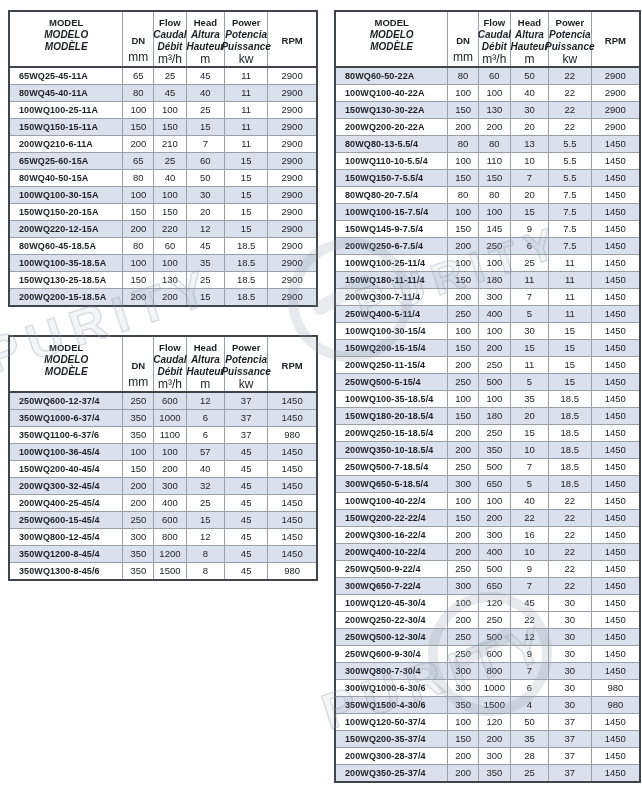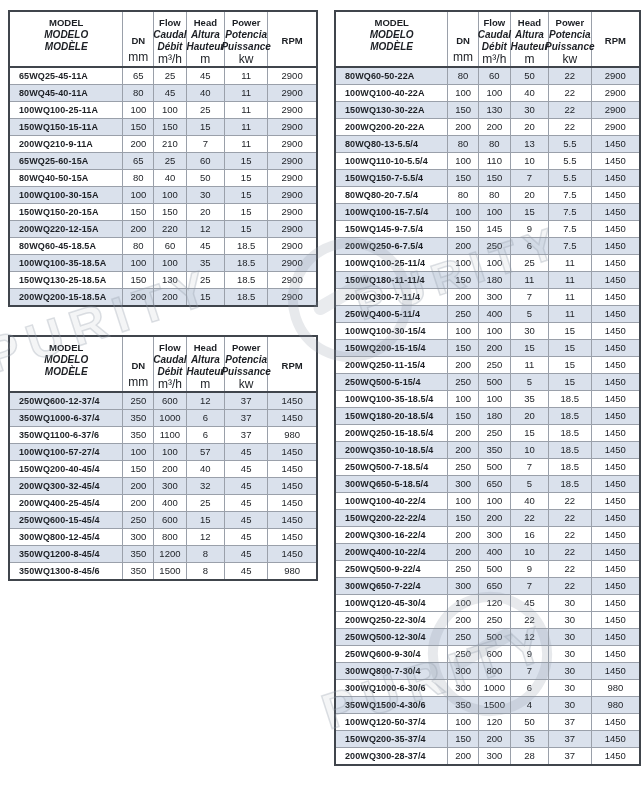--- a/index.html
+++ b/index.html
@@ -181,21 +181,21 @@
           </tr>
           <tr class="shaded">
             <td class="model">150WQ150-15-11A</td>
             <td>150</td>
             <td>150</td>
             <td>15</td>
             <td>11</td>
             <td>2900</td>
           </tr>
           <tr>
-            <td class="model">200WQ210-9-11A</td>
+            <td class="model">200WQ210-6-11A</td>
             <td>200</td>
             <td>210</td>
             <td>7</td>
             <td>11</td>
             <td>2900</td>
           </tr>
           <tr class="shaded">
             <td class="model">65WQ25-60-15A</td>
             <td>65</td>
             <td>25</td>
@@ -354,21 +354,21 @@
           </tr>
           <tr>
             <td class="model">350WQ1100-6-37/6</td>
             <td>350</td>
             <td>1100</td>
             <td>6</td>
             <td>37</td>
             <td>980</td>
           </tr>
           <tr class="shaded">
-            <td class="model">100WQ100-57-27/4</td>
+            <td class="model">100WQ100-36-45/4</td>
             <td>100</td>
             <td>100</td>
             <td>57</td>
             <td>45</td>
             <td>1450</td>
           </tr>
           <tr>
             <td class="model">150WQ200-40-45/4</td>
             <td>150</td>
             <td>200</td>
@@ -817,17 +817,25 @@
             <td>1450</td>
           </tr>
           <tr>
             <td class="model">200WQ300-28-37/4</td>
             <td>200</td>
             <td>300</td>
             <td>28</td>
             <td>37</td>
             <td>1450</td>
           </tr>
+          <tr class="shaded">
+            <td class="model">200WQ350-25-37/4</td>
+            <td>200</td>
+            <td>350</td>
+            <td>25</td>
+            <td>37</td>
+            <td>1450</td>
+          </tr>
         </tbody>
     </table>
 
   </div>
 </div>
 
 </body></html>

